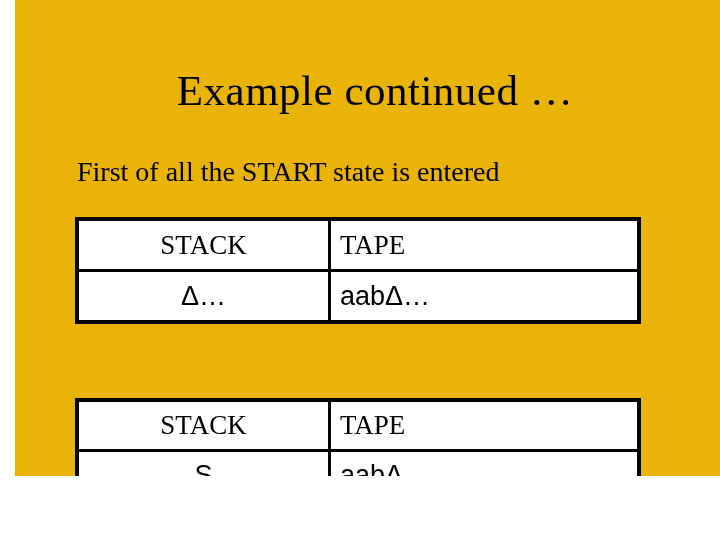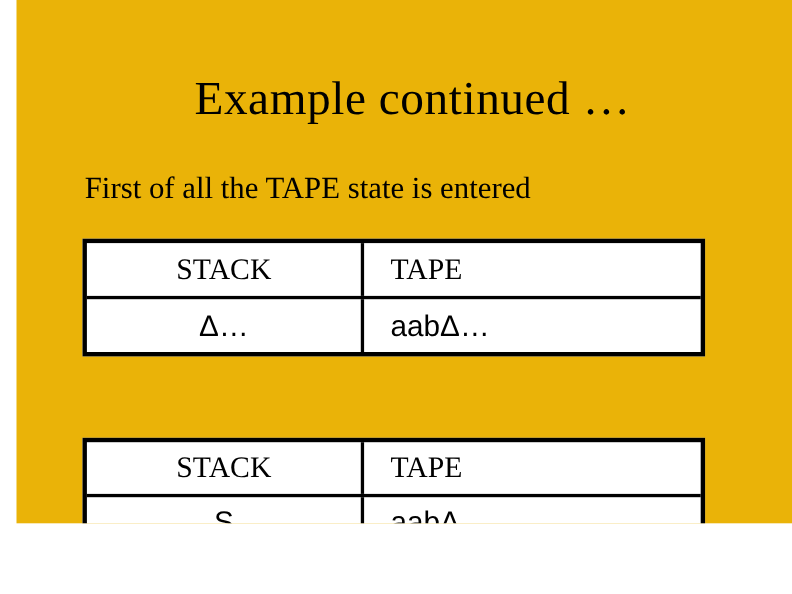--- a/index.html
+++ b/index.html
@@ -48,21 +48,20 @@
     display: flex;
     flex-direction: column;
     background: #ffffff;
   }
   .state-table.t1 { top: 217px; height: 107px; }
   .state-table.t2 { top: 398px; height: 105px; }
   .trow {
     flex: 1;
     display: flex;
     min-height: 0;
-    gap: 15px;
   }
   .trow.header-row { border-bottom: 3px solid #000000; }
   .tcell {
     box-sizing: border-box;
     display: flex;
     align-items: center;
     overflow: hidden;
   }
   .tcell.col1 {
     width: 252px;
@@ -83,21 +82,21 @@
     font-size: 27px;
   }
 </style>
 </head>
 <body>
 
 <div class="slide">
 
   <h1 class="title">Example continued …</h1>
 
-  <p class="body-text first">First of all the TAPE state is entered</p>
+  <p class="body-text first">First of all the START state is entered</p>
 
   <div class="state-table t1">
     <div class="trow header-row">
       <div class="tcell col1 head-cell">STACK</div>
       <div class="tcell col2 head-cell">TAPE</div>
     </div>
     <div class="trow">
       <div class="tcell col1 data-cell">Δ…</div>
       <div class="tcell col2 data-cell">aabΔ…</div>
     </div>

